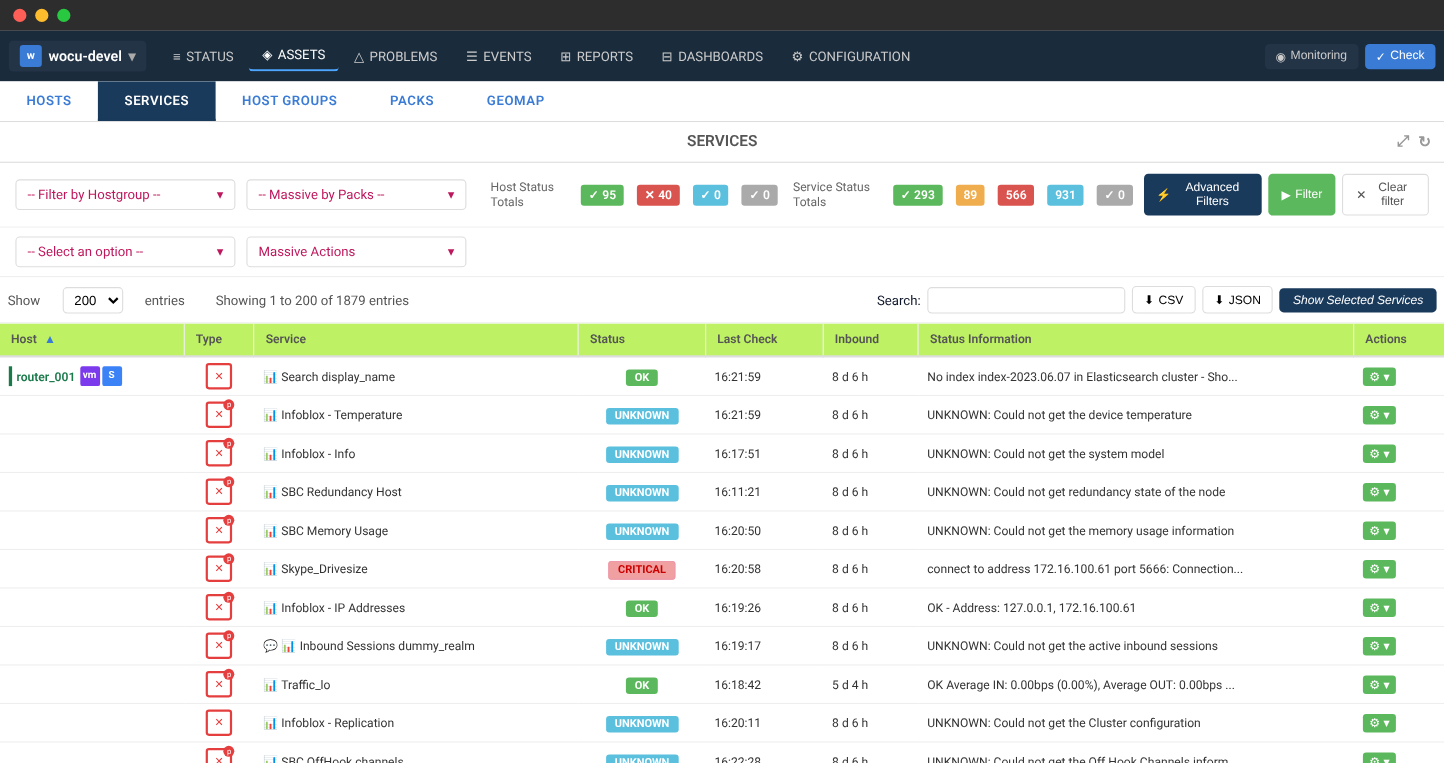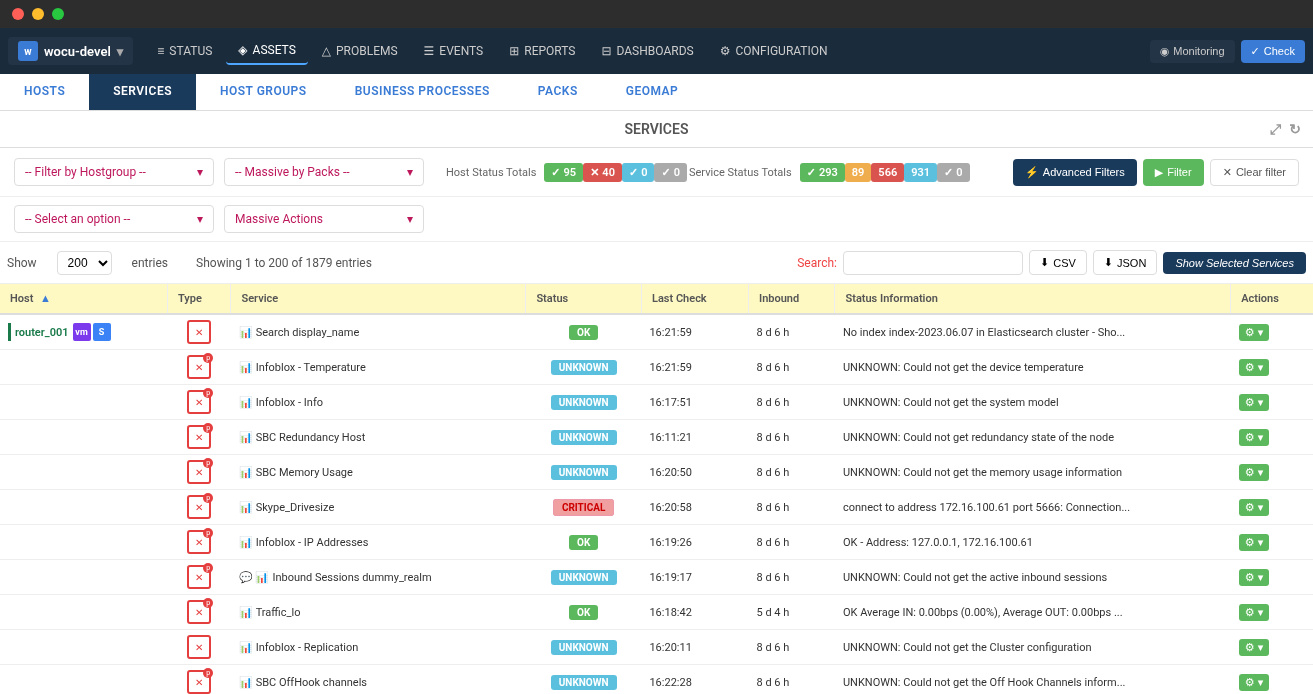--- a/index.html
+++ b/index.html
@@ -27,21 +27,21 @@
     
     .sub-nav { background: #fff; border-bottom: 1px solid #ddd; display: flex; }
     .sub-nav-item { padding: 10px 24px; color: #3a7bd5; font-size: 12px; font-weight: 600; cursor: pointer; border-bottom: 2px solid transparent; text-transform: uppercase; letter-spacing: 0.5px; }
     .sub-nav-item.active { background: #1a3a5c; color: #fff; border-bottom: 2px solid #1a3a5c; }
     .page-header { background: #fff; text-align: center; padding: 10px; font-size: 14px; font-weight: 600; color: #555; border-bottom: 1px solid #ddd; display: flex; align-items: center; justify-content: center; position: relative; }
     .page-header-icons { position: absolute; right: 12px; display: flex; gap: 8px; color: #999; cursor: pointer; }
 
     
     .filter-row { background: #fff; padding: 10px 14px; display: flex; align-items: center; gap: 10px; border-bottom: 1px solid #eee; }
     .filter-select { border: 1px solid #ddd; border-radius: 4px; padding: 6px 10px; font-size: 12px; color: #be185d; background: #fff; display: flex; align-items: center; justify-content: space-between; cursor: pointer; min-width: 200px; }
-    .status-totals { display: flex; align-items: center; gap: 0; margin-left: 10px; }
+    .status-totals { display: flex; align-items: center; gap: 12px; margin-left: 10px; }
     .status-badge { padding: 3px 7px; border-radius: 3px; color: #fff; font-size: 11px; font-weight: 600; display: flex; align-items: center; gap: 3px; }
     .status-badge.green { background: #5cb85c; }
     .status-badge.red { background: #d9534f; }
     .status-badge.blue { background: #5bc0de; }
     .status-badge.gray { background: #aaa; color: #fff; }
     .status-badge.orange { background: #f0ad4e; }
     .status-total-label { font-size: 11px; color: #666; margin-left: 2px; margin-right: 8px; }
     .filter-buttons { margin-left: auto; display: flex; gap: 6px; }
     .btn-advanced { background: #1a3a5c; color: #fff; border: none; border-radius: 4px; padding: 6px 12px; cursor: pointer; font-size: 11px; display: flex; align-items: center; gap: 4px; }
     .btn-filter { background: #5cb85c; color: #fff; border: none; border-radius: 4px; padding: 6px 12px; cursor: pointer; font-size: 11px; display: flex; align-items: center; gap: 4px; }
@@ -50,30 +50,30 @@
     
     .action-row { background: #fff; padding: 8px 14px; display: flex; align-items: center; gap: 10px; border-bottom: 1px solid #eee; }
 
     
     .table-controls { background: #fff; padding: 8px 7px; display: flex; align-items: center; gap: 20px; border-bottom: 1px solid #eee; }
     .show-label { font-size: 12px; color: #555; }
     .entries-select { border: 1px solid #ddd; border-radius: 4px; padding: 3px 6px; font-size: 12px; }
     .entries-label { font-size: 12px; color: #555; }
     .entries-info { font-size: 12px; color: #555; margin-left: 8px; }
     .search-area { margin-left: auto; display: flex; align-items: center; gap: 6px; }
-    .search-label { font-size: 12px; color: #ef4444; }
+    .search-label { font-size: 12px; color: #0f172a; }
     .search-input { border: 1px solid #ddd; border-radius: 4px; padding: 4px 8px; font-size: 12px; width: 180px; }
     .btn-csv { background: #fff; border: 1px solid #ddd; border-radius: 4px; padding: 5px 10px; font-size: 11px; cursor: pointer; display: flex; align-items: center; gap: 4px; }
     .btn-json { background: #fff; border: 1px solid #ddd; border-radius: 4px; padding: 5px 10px; font-size: 11px; cursor: pointer; display: flex; align-items: center; gap: 4px; }
     .btn-show-selected { background: #1a3a5c; color: #fff; border: none; border-radius: 4px; padding: 5px 12px; font-size: 11px; cursor: pointer; font-style: italic; }
 
     
     .table-wrap { overflow: auto; background: #fff; }
     table { width: 100%; border-collapse: collapse; font-size: 12px; }
-    thead tr { background: #fef9c3; border-bottom: 2px solid #ddd; }
+    thead tr { background: #bef264; border-bottom: 2px solid #ddd; }
     th { padding: 8px 10px; text-align: left; font-weight: 600; color: #555; font-size: 11px; border-right: 1px solid #eee; white-space: nowrap; }
     th:last-child { border-right: none; }
     tbody tr { border-bottom: 1px solid #eee; }
     td { padding: 5px 8px; vertical-align: middle; font-size: 11px; color: #333; }
     .host-cell { color: #3a7bd5; font-weight: 600; display: flex; align-items: center; gap: 4px; }
     .host-icons { display: flex; gap: 2px; }
     .icon-badge { width: 18px; height: 18px; border-radius: 2px; display: inline-flex; align-items: center; justify-content: center; font-size: 9px; font-weight: bold; }
     .icon-vm { background: #7c3aed; color: #fff; }
     .icon-s { background: #3b82f6; color: #fff; }
     .type-cell { text-align: center; }
@@ -153,23 +153,20 @@
   <div class="sub-nav-item">
     <span>HOSTS</span>
   </div>
   <div class="sub-nav-item active">
     <span>SERVICES</span>
   </div>
   <div class="sub-nav-item">
     <span>HOST GROUPS</span>
   </div>
   <div class="sub-nav-item">
-    <span>BUSINESS PROCESSES</span>
-  </div>
-  <div class="sub-nav-item">
     <span>PACKS</span>
   </div>
   <div class="sub-nav-item">
     <span>GEOMAP</span>
   </div>
 </div>
 
 <div class="page-header">
   <span>SERVICES</span>
   <div class="page-header-icons">

